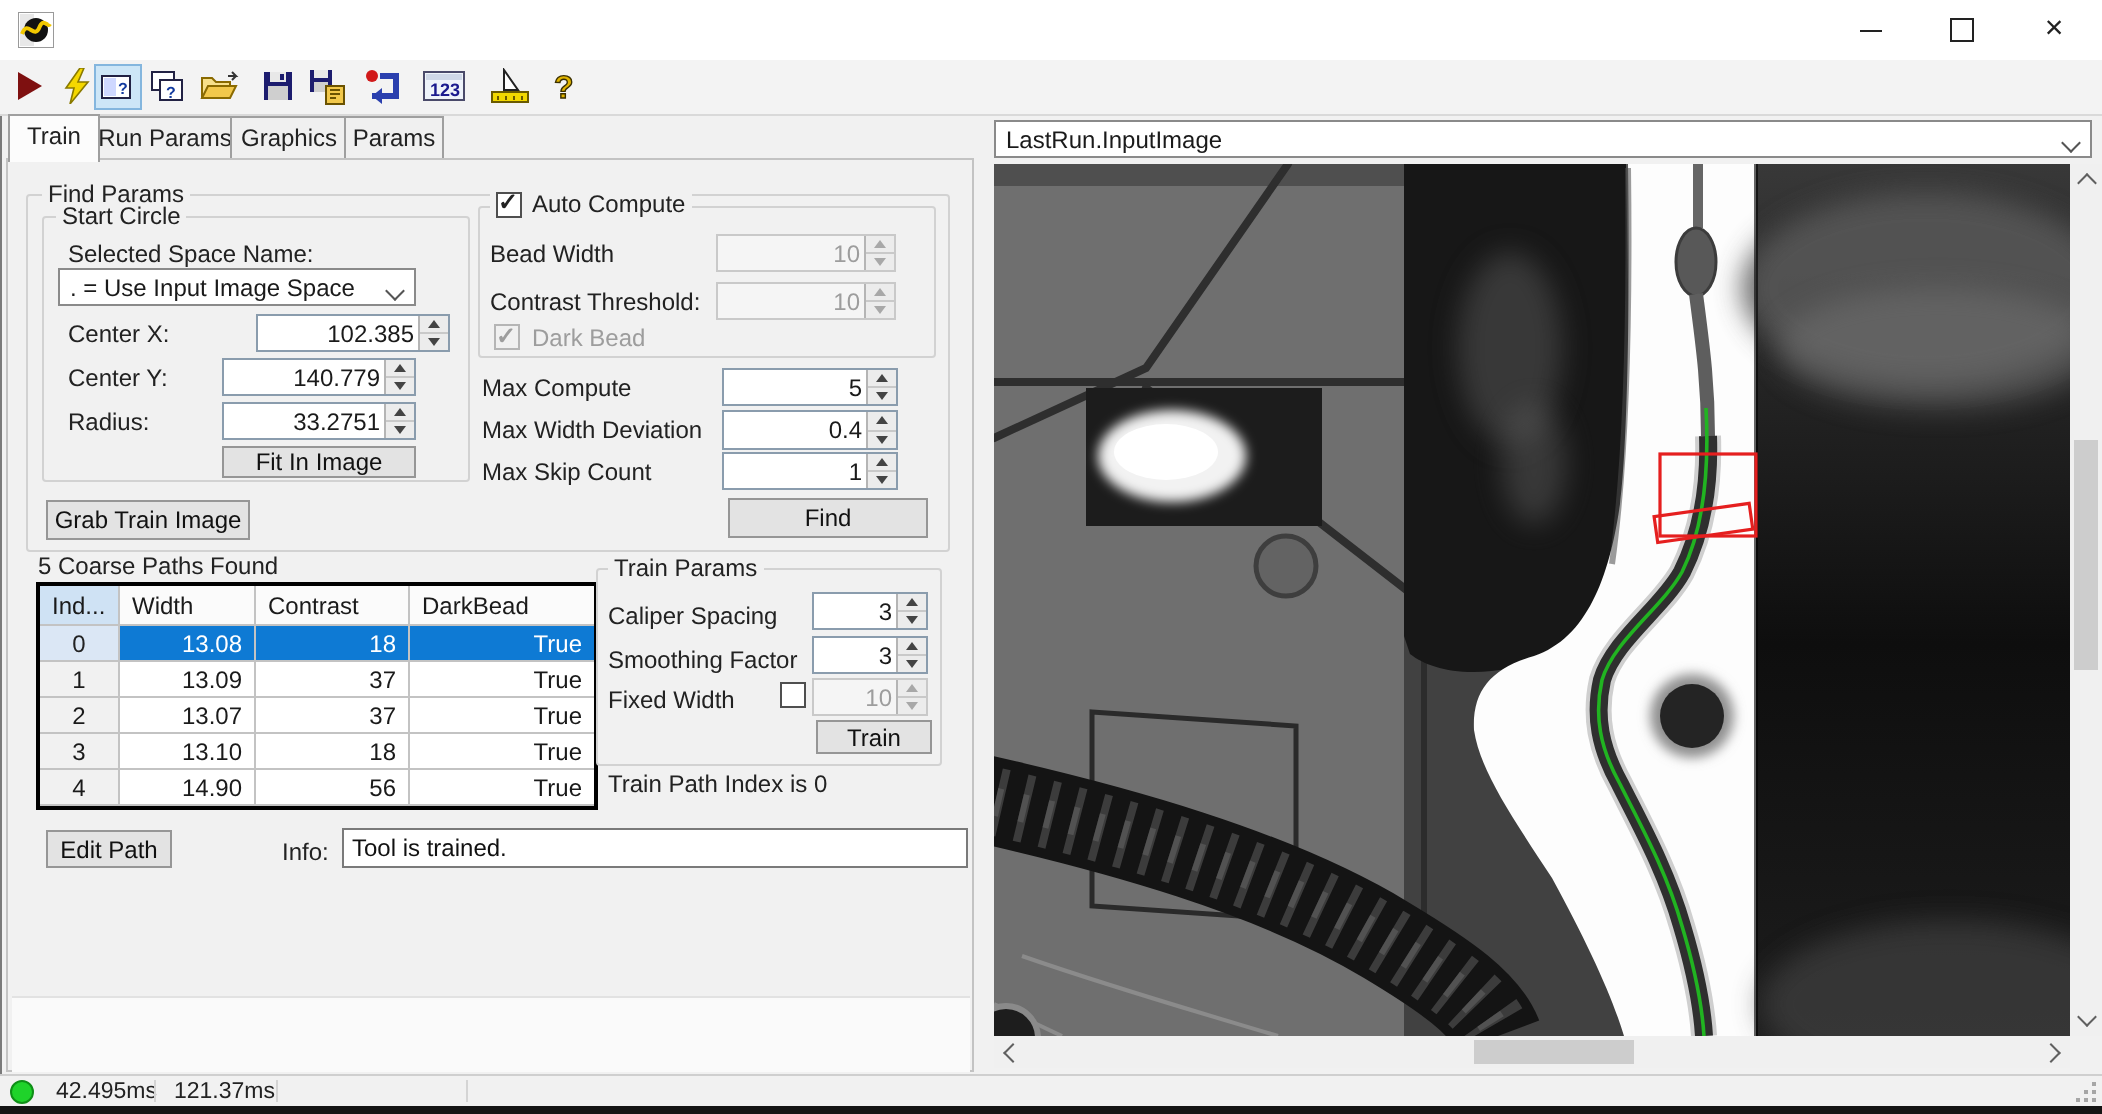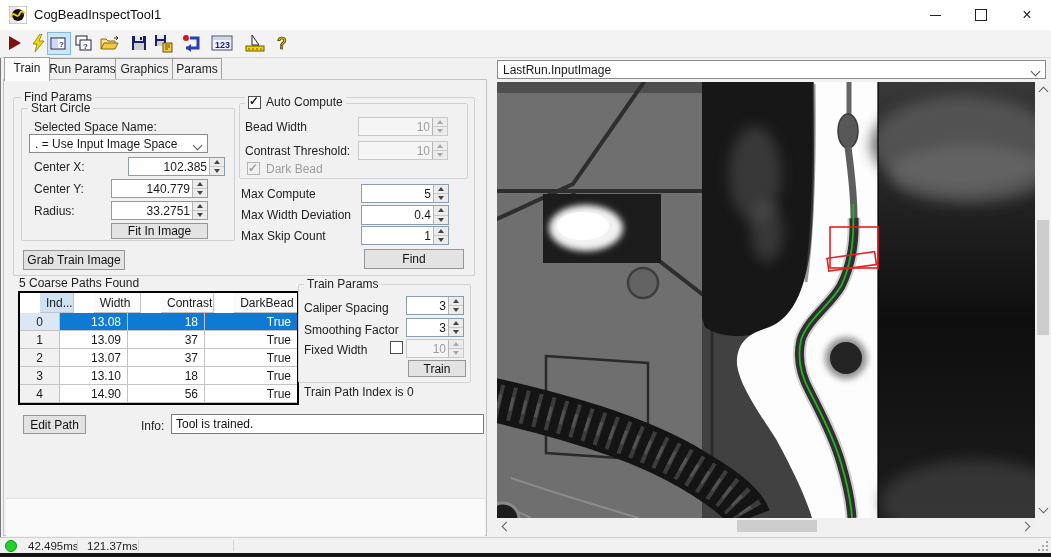--- a/index.html
+++ b/index.html
@@ -46,21 +46,21 @@
   .cb.dis{background:#f0f0f0;border-color:#b5b5b5;}
   .cb.dis.checked::after{color:#9d9d9d;}
   
   .combo{position:absolute;background:#fff;border:1px solid #8a8a8a;box-sizing:border-box;}
   .combo .cval{position:absolute;left:5px;top:0;bottom:0;display:flex;align-items:center;white-space:nowrap;}
   .chev-dn{position:absolute;right:6px;top:7px;width:6px;height:6px;border-right:1.4px solid #555;border-bottom:1.4px solid #555;transform:rotate(45deg);}
   
   .tbl{position:absolute;border:2px solid #000;background:#fff;}
   .trow{display:flex;}
   .tc{box-sizing:border-box;border-right:1px solid #c3c3c3;border-bottom:1px solid #c3c3c3;display:flex;align-items:center;}
-  .tc.hdr{height:20px;background:#fbfbfb;padding-left:6px;margin-left:20px;}
+  .tc.hdr{height:20px;background:#fbfbfb;padding-left:6px;}
   .tc.hdr.idx{background:#cfe2f4;}
   .tc.cell{height:18px;justify-content:flex-end;padding-right:6px;}
   .tc.cell.idx{justify-content:center;padding-right:0;background:#f1f1f1;}
   .trow.sel .tc.cell{background:#0e7ad4;color:#fff;}
   .trow.sel .tc.cell.idx{background:#dbe7f5;color:#222;}
   .w-idx{width:40px;}.w-wid{width:68px;}.w-con{width:77px;}.w-db{width:92px;border-right:none;}
   
   .banner{position:absolute;left:2px;top:418px;width:479px;height:37px;background:#fafafa;border-top:1px solid #e2e2e2;}
   .banner .txt{position:absolute;left:13px;top:7px;font-size:19px;font-weight:bold;font-style:italic;letter-spacing:-0.5px;color:#000;margin-top:44px;}
   .statusbar{position:absolute;left:0;top:537px;width:1051px;height:16px;background:#f1f1f1;border-top:1px solid #cfcfcf;box-sizing:border-box;}
@@ -88,21 +88,20 @@
 
 <div id="win">
 
   <div class="titlebar">
     <svg class="abs" style="left:9px;top:6px" width="18" height="18">
       <rect x="0" y="0" width="18" height="18" fill="#ffffff" stroke="#9a9a9a"></rect>
       <rect x="1" y="1" width="7" height="16" fill="#e8e8e8"></rect>
       <circle cx="9" cy="9" r="6" fill="#111"></circle>
       <path d="M2,11 C5,3 8,15 11,7 C13,3 15,8 16,6" stroke="#f2c800" stroke-width="2" fill="none"></path>
     </svg>
-    <div class="title">CogBeadInspectTool1</div>
     <div class="wbtn" style="left:918px">
         <span class="min-glyph"></span>
       </div>
     <div class="wbtn" style="left:964px">
         <span class="max-glyph"></span>
       </div>
     <div class="wbtn" style="left:1010px">
         <span class="close-glyph">×</span>
       </div>
   </div>

